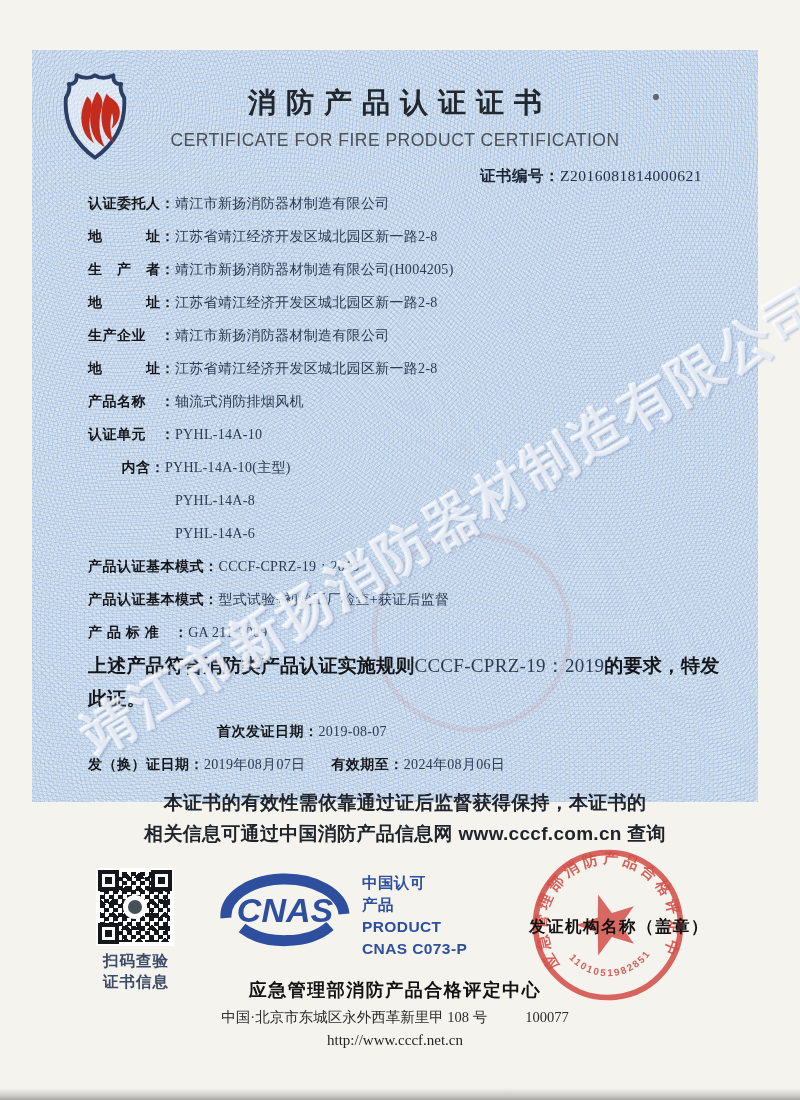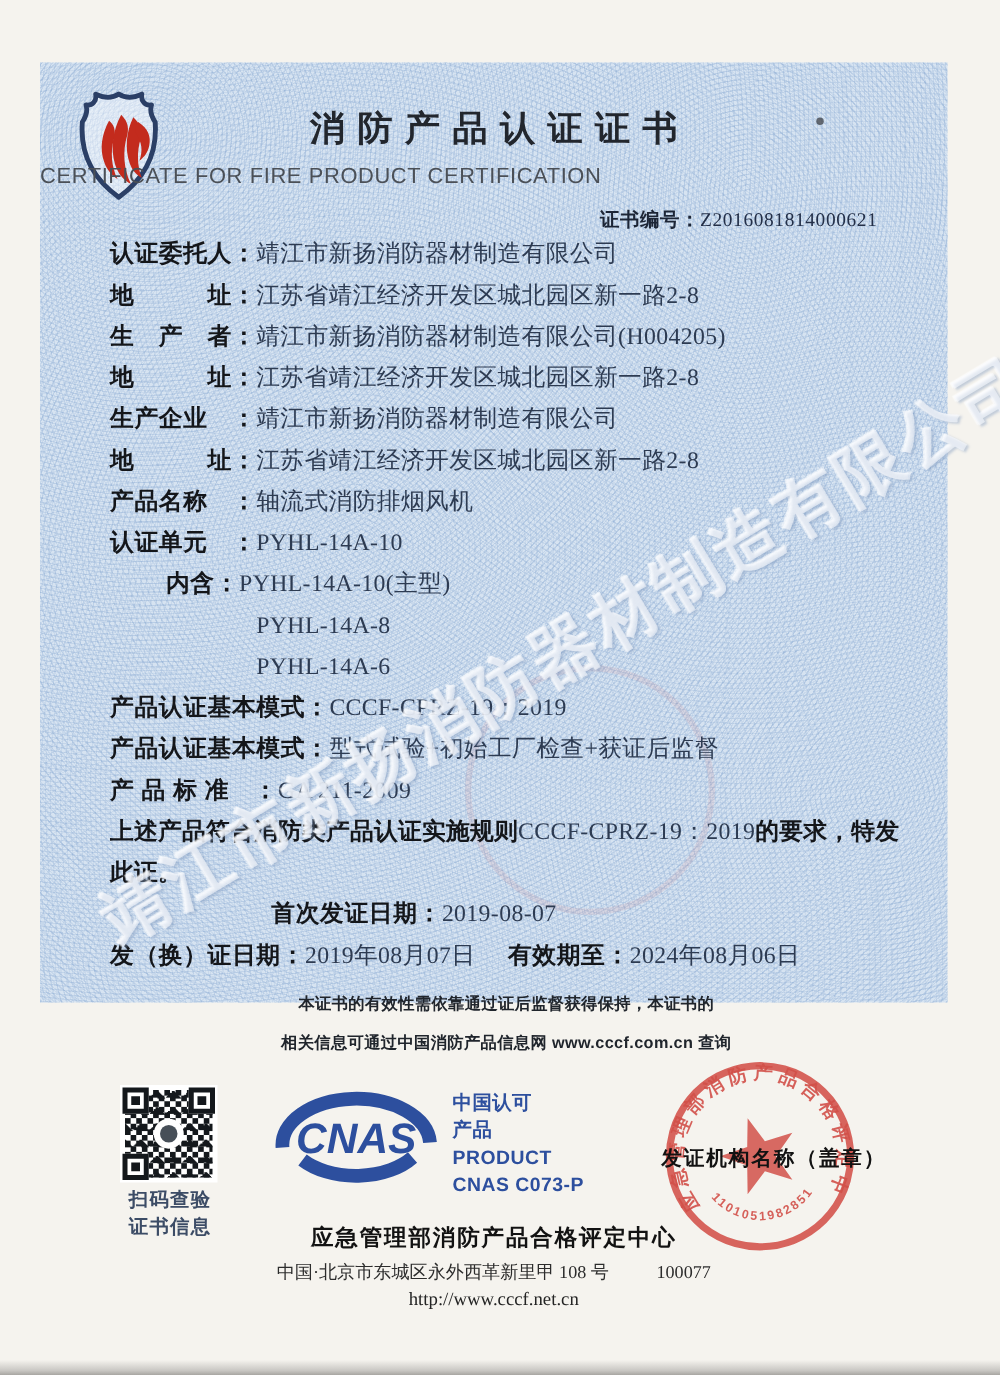--- a/index.html
+++ b/index.html
@@ -22,36 +22,36 @@
       repeating-radial-gradient(circle at 14% 96%, rgba(255,255,255,0) 0 3.5px, rgba(125,160,205,.14) 3.5px 4.5px);
   }
   .serif{font-family:"Liberation Serif","DejaVu Serif",serif;margin-top:32px;}
   
   .logo{position:absolute;left:30px;top:22px;width:66px;height:90px;z-index:2;}
   .title{position:absolute;left:0;right:0;top:34px;text-align:center;z-index:2;
     font-family:"Liberation Serif","DejaVu Serif",serif;
     font-size:28px;font-weight:700;letter-spacing:10px;color:#22262d;text-indent:10px;}
   .title-dot{position:absolute;left:621px;top:44px;width:6px;height:6px;border-radius:50%;
     background:#3d4046;opacity:.75;z-index:2;}
-  .subtitle{position:absolute;left:0;right:0;top:80px;text-align:left;z-index:2;
+  .subtitle{position:absolute;left:0;right:0;top:80px;text-align:center;z-index:2;
     font-size:17.5px;color:#4b5057;letter-spacing:.5px;}
   .certno{position:absolute;top:116px;right:56px;z-index:2;
     font-size:15.5px;color:#232f48;letter-spacing:.5px;}
   .certno .lbl-inline{font-weight:600;color:#1c2536;margin-left:16px;}
   
   .content{position:absolute;left:56px;top:137px;right:36px;z-index:2;}
-  .row{height:33px;line-height:33px;white-space:pre;font-size:19px;}
+  .row{height:33px;line-height:33px;white-space:pre;font-size:14px;}
   .lbl{font-weight:700;color:#14161a;letter-spacing:.5px;}
   .val{font-family:"Liberation Serif","DejaVu Serif",serif;color:#2d3b52;letter-spacing:.3px;}
   .stmt{height:33px;line-height:33px;white-space:pre;font-size:19px;}
   .stmt .lbl{letter-spacing:.2px;}
   .first-issue{padding-left:129px;}
   .gap26{display:inline-block;width:26px;}
   .notes{margin-top:6px;text-align:center;}
-  .notes div{height:31px;line-height:31px;font-size:13px;font-weight:600;color:#20252c;letter-spacing:.3px;}
+  .notes div{height:31px;line-height:31px;font-size:19px;font-weight:600;color:#20252c;letter-spacing:.3px;}
   
   .wm{position:absolute;left:36px;top:660px;z-index:3;pointer-events:none;
     transform:rotate(-31deg);transform-origin:0 0;white-space:nowrap;
     font-family:"Liberation Serif","DejaVu Serif",serif;font-weight:700;
     font-size:54px;letter-spacing:3px;color:rgba(250,252,255,.60);
     text-shadow:1px 2px 2px rgba(130,155,190,.45),-1px -1px 1px rgba(255,255,255,.75);}
   .ghost-ring{position:absolute;left:340px;top:482px;width:190px;height:190px;border-radius:50%;
     border:5px solid rgba(210,90,90,.10);z-index:1;}
   
   .qr{position:absolute;left:64px;top:818px;width:78px;height:78px;background:#fff;z-index:2;}

